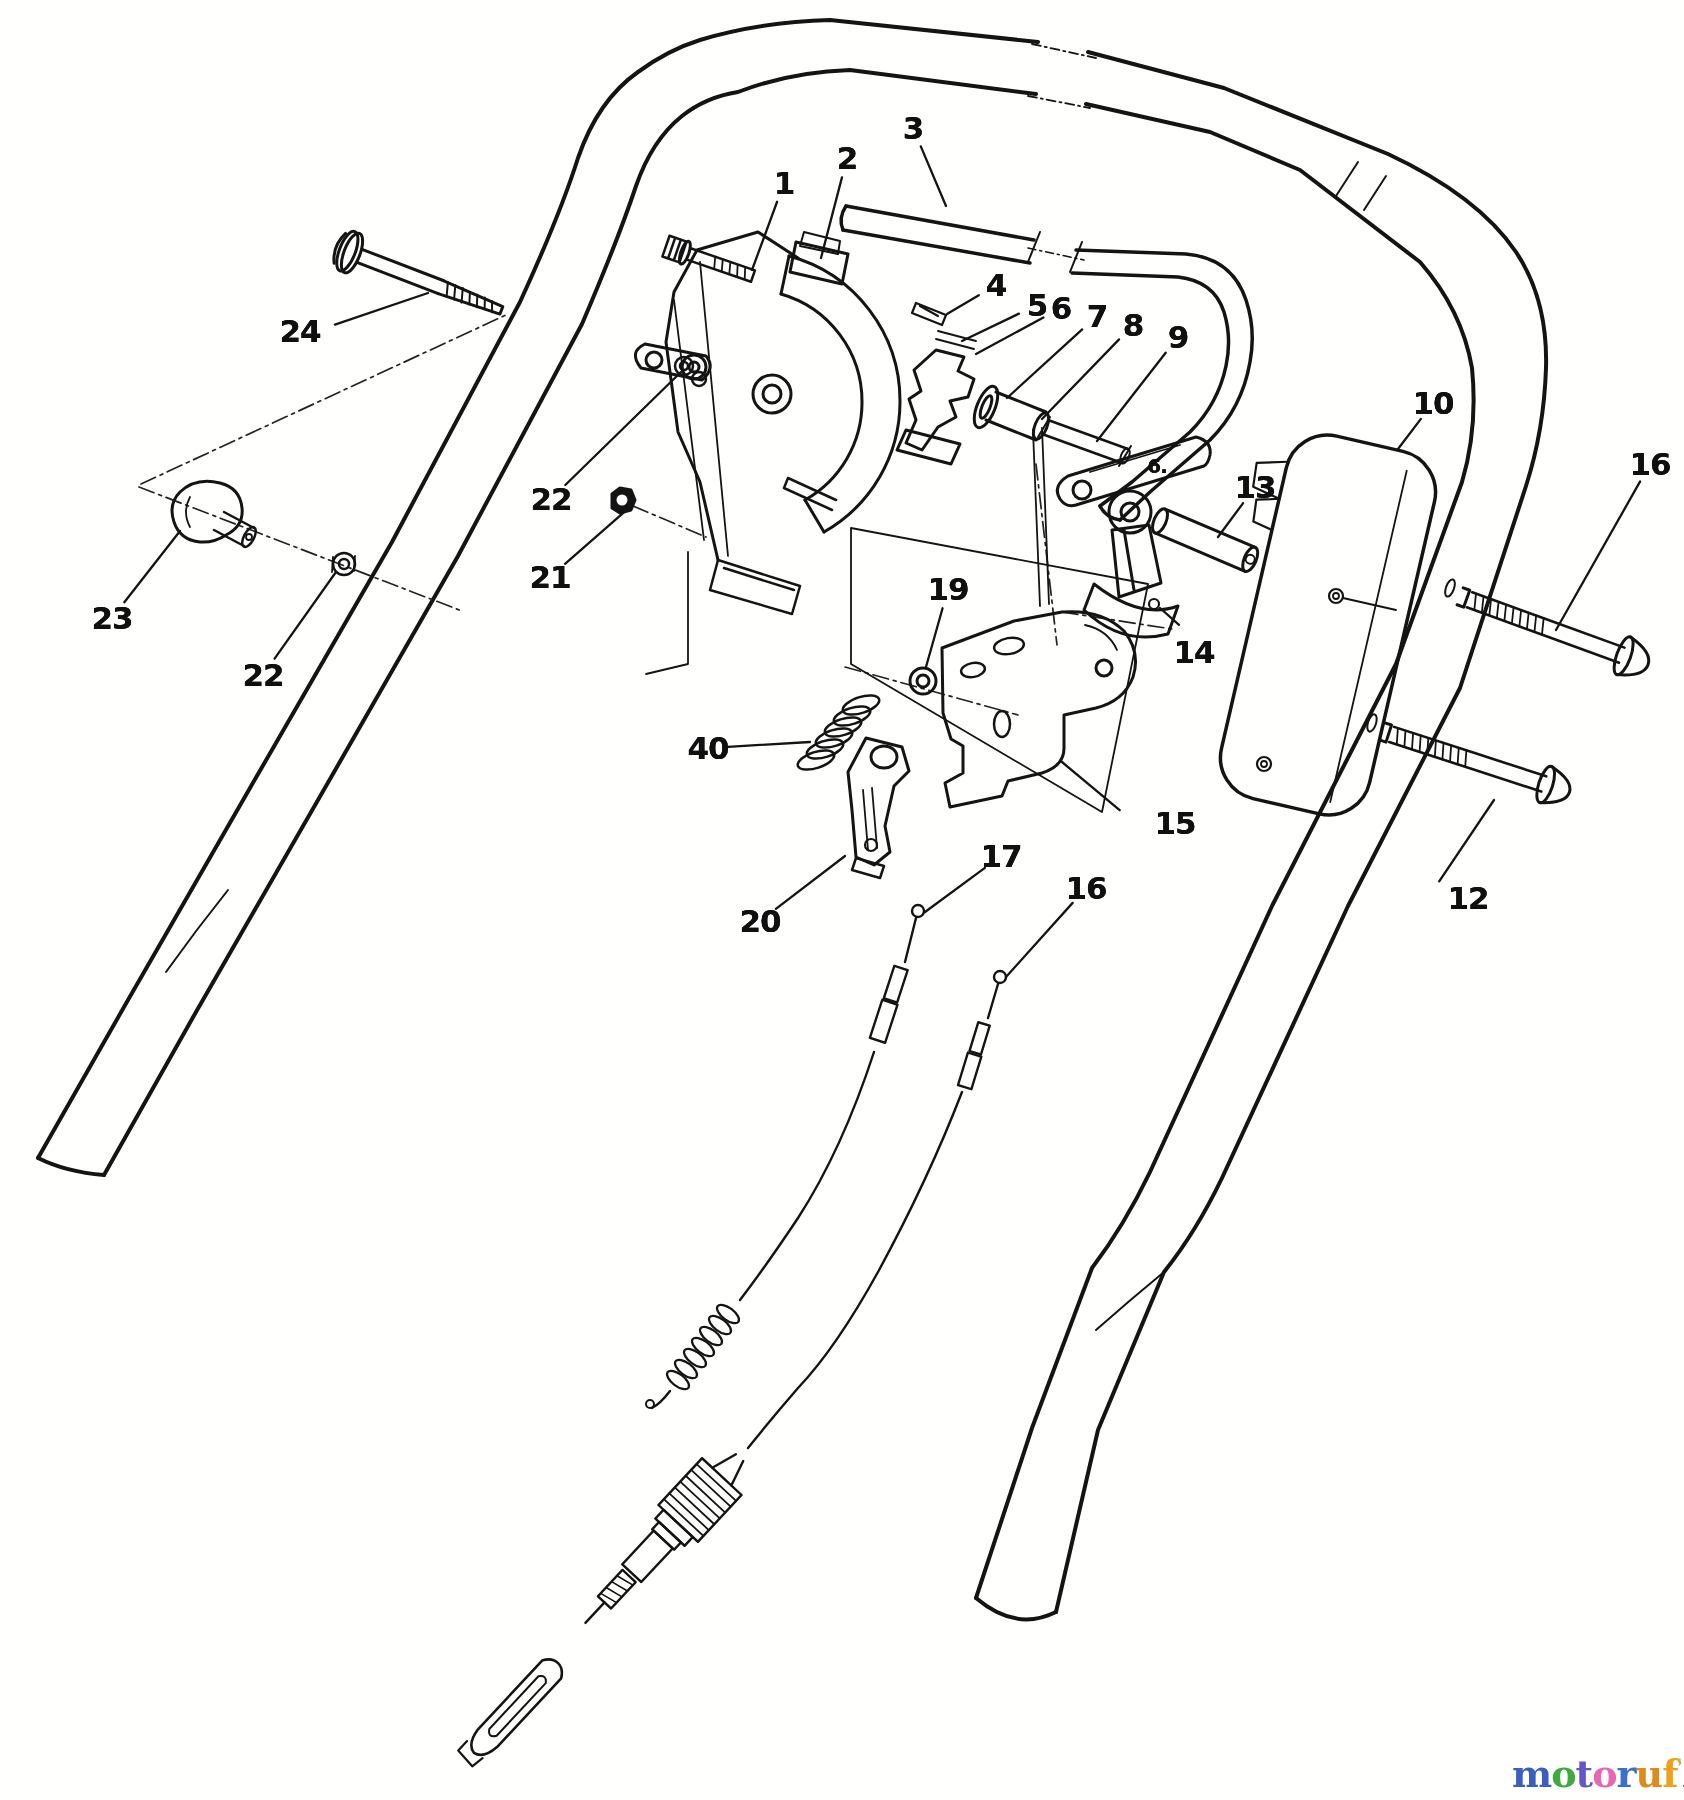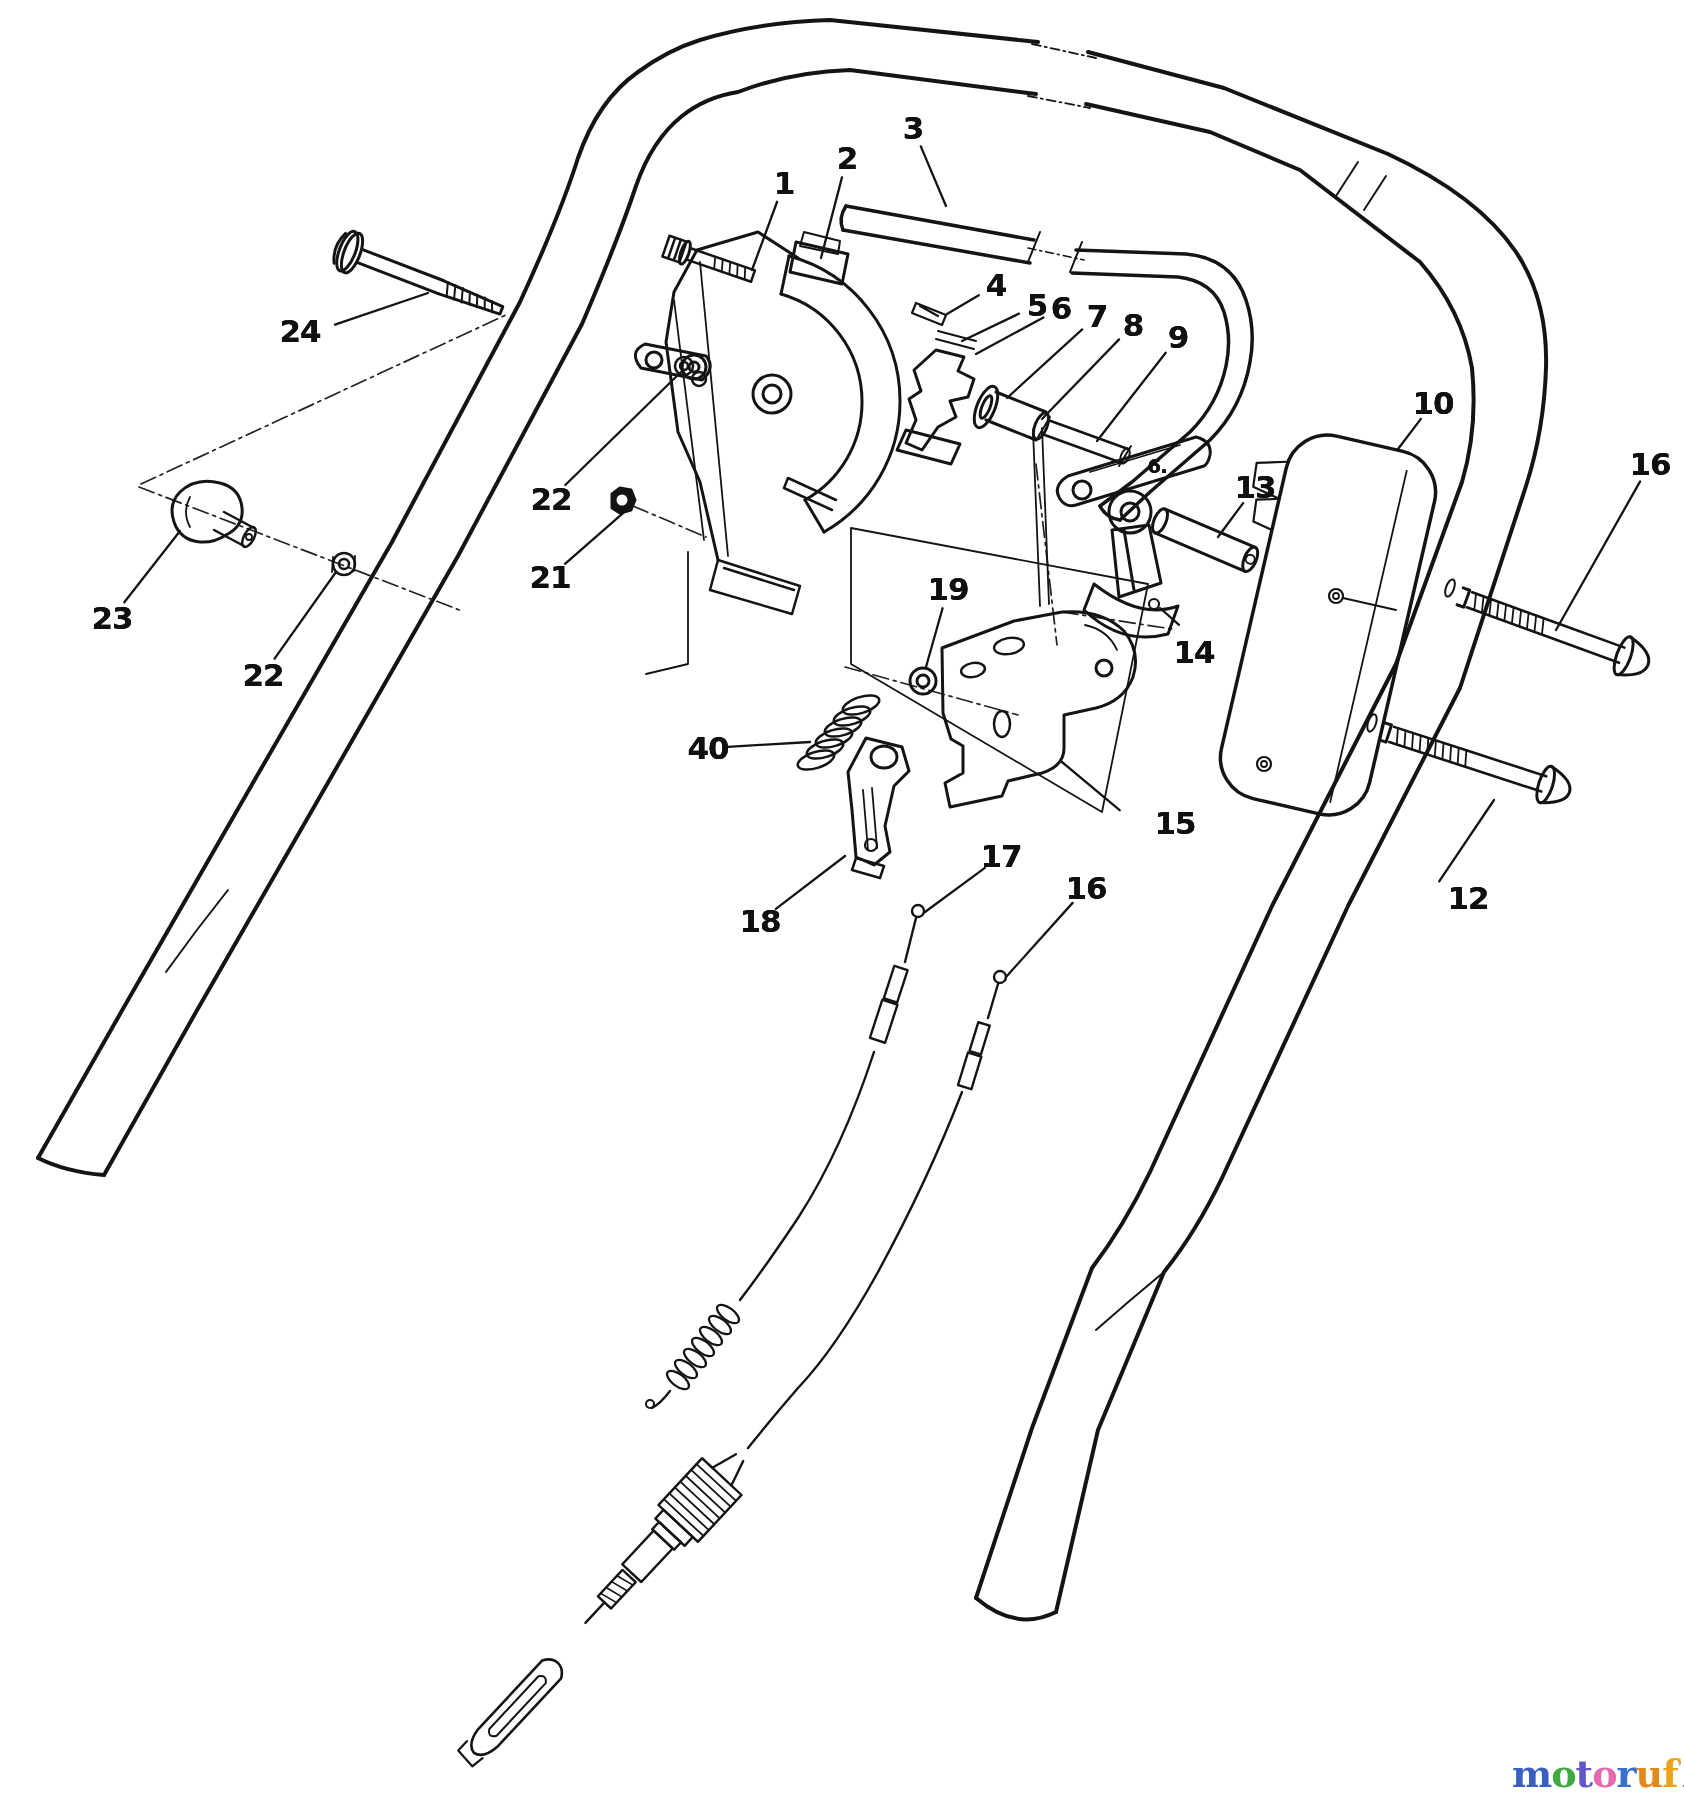--- a/index.html
+++ b/index.html
@@ -307,21 +307,21 @@
     <div class="callout" style="left: 1133px; top: 325px;">8</div>
     <div class="callout" style="left: 1178px; top: 337px;">9</div>
     <div class="callout" style="left: 1433px; top: 403px;">10</div>
     <div class="callout" style="left: 1650px; top: 464px;">16</div>
     <div class="callout" style="left: 1428px; top: 898px; margin-left: 40px;">12</div>
     <div class="callout" style="left: 1255px; top: 487px;">13</div>
     <div class="callout" style="left: 1194px; top: 652px;">14</div>
     <div class="callout" style="left: 1135px; top: 823px; margin-left: 40px;">15</div>
     <div class="callout" style="left: 1086px; top: 888px;">16</div>
     <div class="callout" style="left: 1001px; top: 856px;">17</div>
-    <div class="callout" style="left: 760px; top: 921px;">18</div>
+    <div class="callout" style="left: 760px; top: 921px;">20</div>
     <div class="callout" style="left: 948px; top: 589px;">19</div>
     <div class="callout" style="left: 708px; top: 748px;">40</div>
     <div class="callout" style="left: 550px; top: 577px;">21</div>
     <div class="callout" style="left: 551px; top: 499px;">22</div>
     <div class="callout" style="left: 263px; top: 675px;">22</div>
     <div class="callout" style="left: 112px; top: 618px;">23</div>
     <div class="callout" style="left: 300px; top: 331px;">24</div>
     <div class="callout small" style="left: 1157px; top: 466px;">6.</div>
     <div id="watermark"><span style="color: rgb(58, 95, 194);">m</span><span style="color: rgb(63, 170, 63);">o</span><span style="color: rgb(97, 87, 200);">t</span><span style="color: rgb(230, 104, 176);">o</span><span style="color: rgb(58, 111, 208);">r</span><span style="color: rgb(224, 138, 30);">u</span><span style="color: rgb(237, 162, 27);">f</span><span class="tick" style="color: rgb(154, 154, 154);">’</span><span class="suffix" style="color: rgb(74, 74, 74);">.de</span></div>
   </div>

